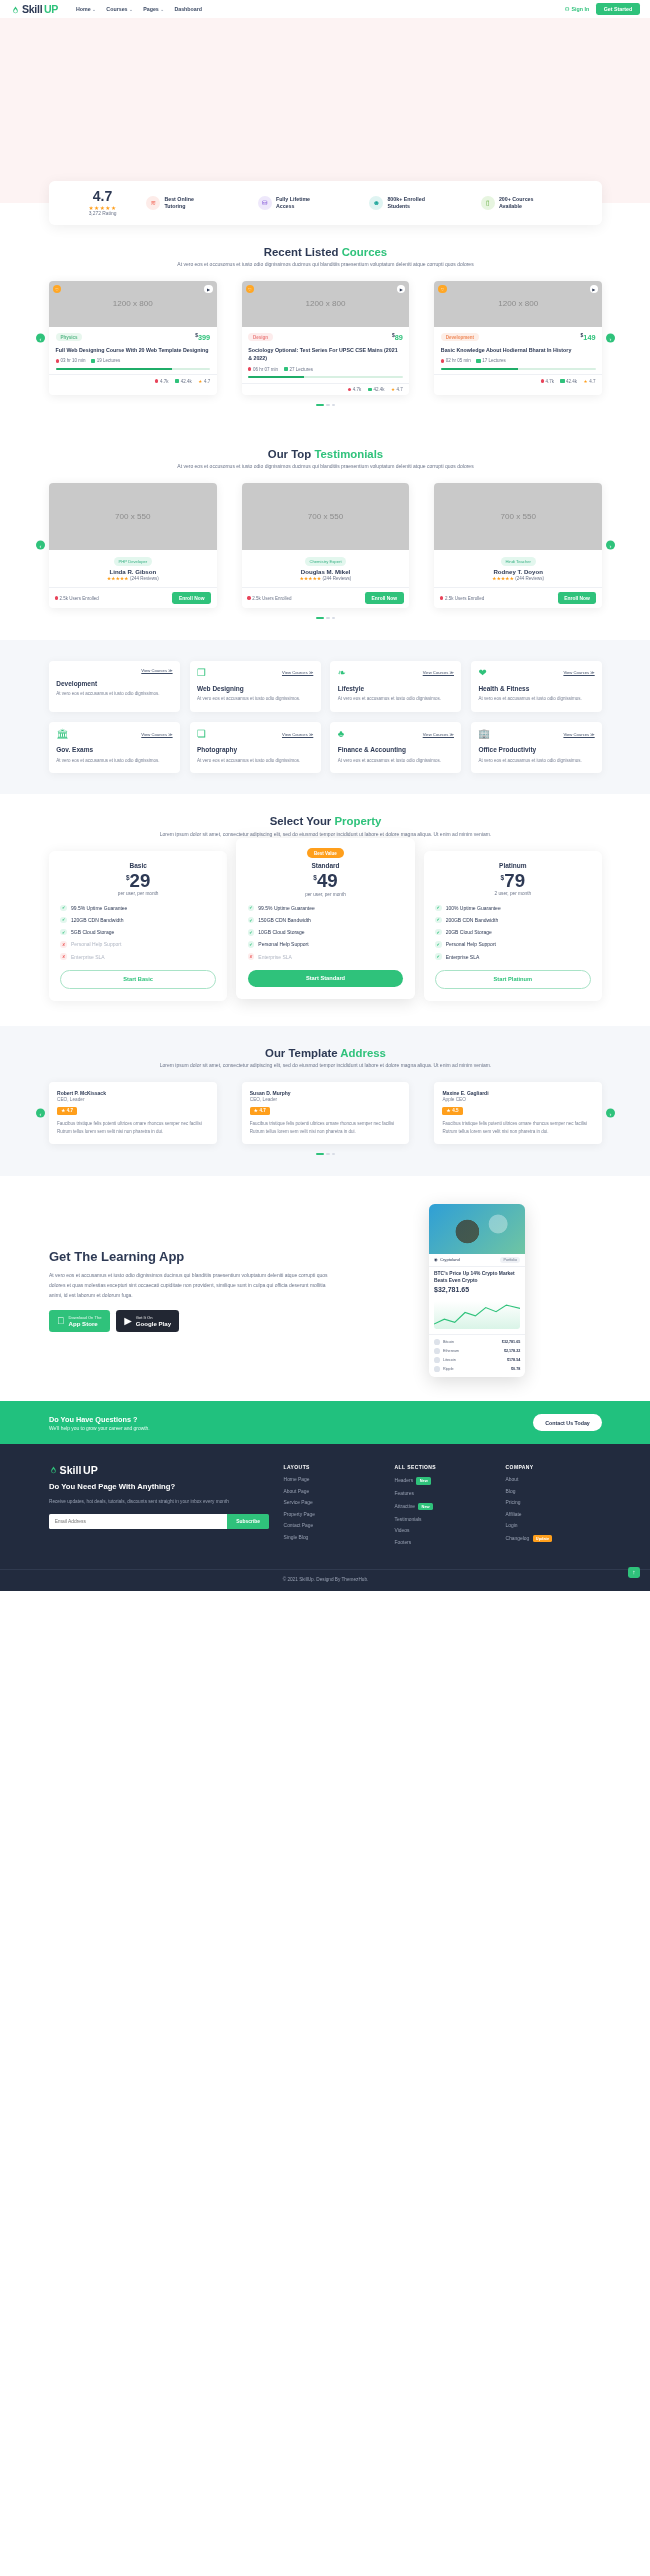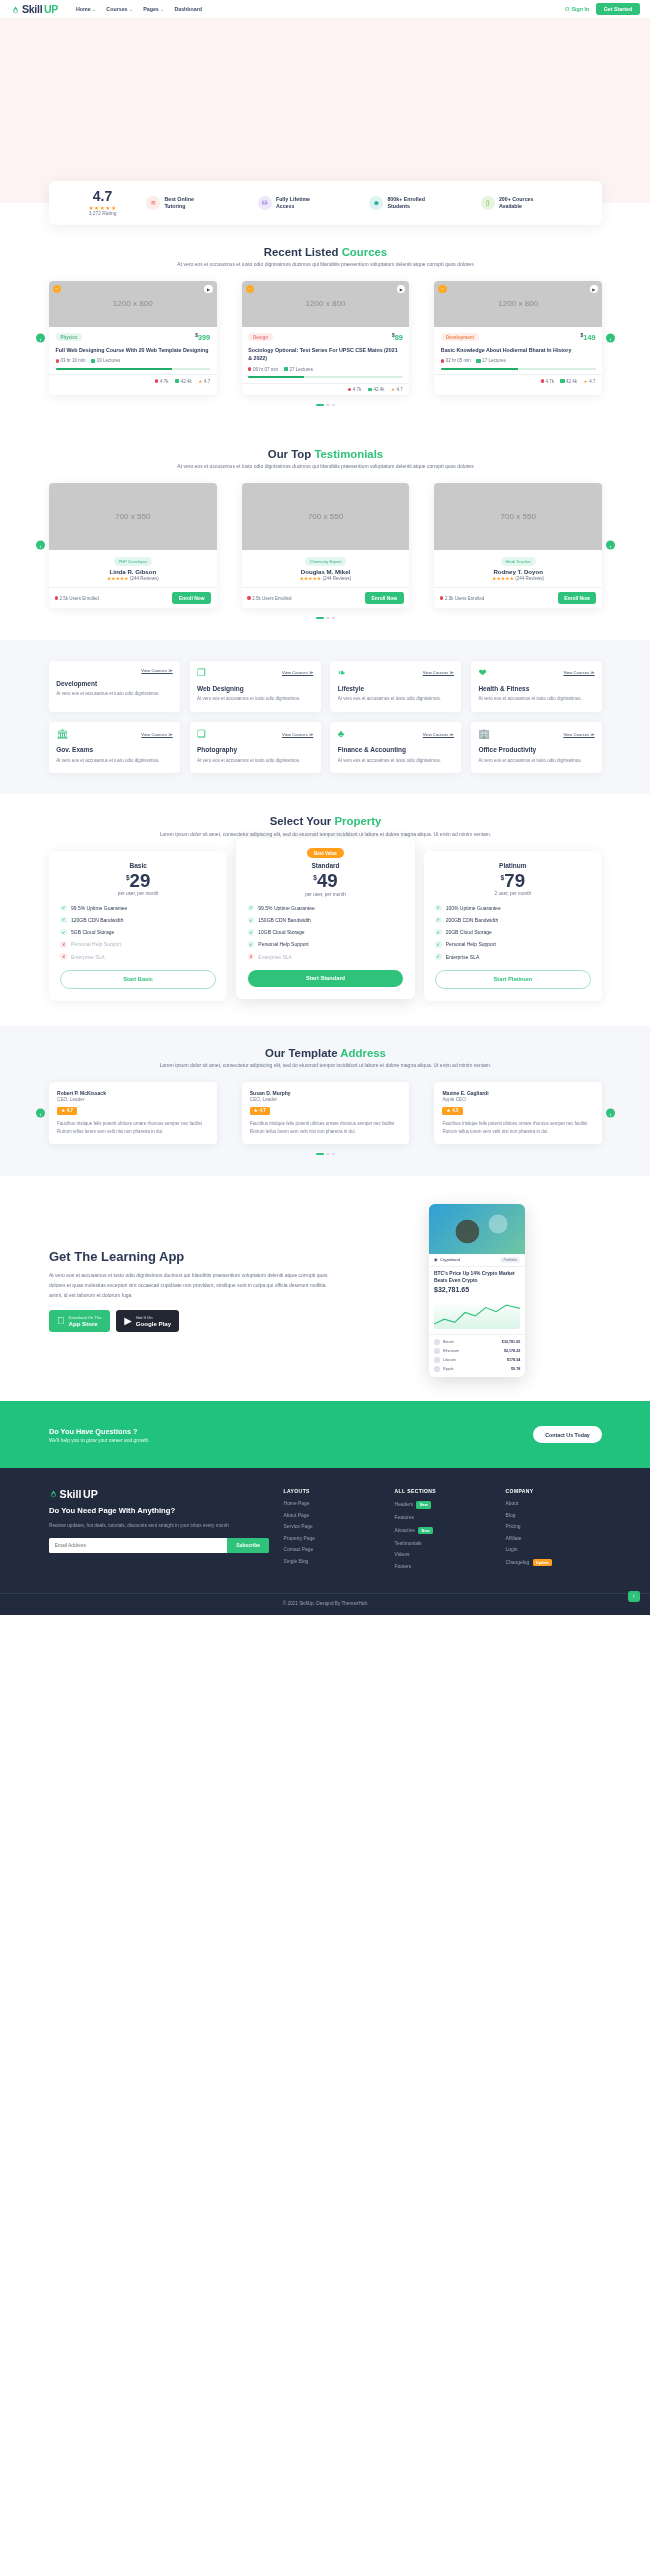--- a/index.html
+++ b/index.html
@@ -160,21 +160,21 @@
   .ph-chart { height:28px; margin:3.3px 4.9px 4.9px; border-radius:2.4px;
               background:linear-gradient(to top,rgba(47,194,123,.18),rgba(47,194,123,0)); position:relative; }
   .ph-chart svg { position:absolute; inset:0; width:100%; height:100%; }
   .ph-list { border-top:0.8px solid #eef0f4; padding:3.3px 4.9px; }
   .ph-li { display:flex; align-items:center; gap:3.3px; font-size:3.7px; color:#5a6478; padding:1.6px 0; }
   .ph-li .av { width:5.7px; height:5.7px; border-radius:50%; background:#dde2ea; flex:none; }
   .ph-li .v { margin-left:auto; color:#2d3954; font-weight:700; }
 
   
   .cta { background:#21c17e; padding:13px 0; }
-  .cta-in { width:553px; margin:12px auto; display:flex; align-items:center; }
+  .cta-in { width:553px; margin:0 auto; display:flex; align-items:center; }
   .cta-t { font-size:7.3px; font-weight:bold; color:#fff; }
   .cta-s { font-size:4.9px; color:#e6fbf0; margin-top:2.4px; }
   .btn-white { margin-left:auto; background:#fff; color:#2d3954; font-size:5.3px; font-weight:700;
                padding:5.7px 12.2px; border-radius:11.4px; border:none; }
 
   
   .footer { background:#222b3e; padding:19.5px 0 0; }
   .f-in { width:553px; margin:0 auto; display:flex; gap:14.6px; }
   .f-left { width:220px; }
   .f-logo { display:flex; align-items:center; gap:1.6px; font-size:10.6px; font-weight:bold; color:#fff; }

